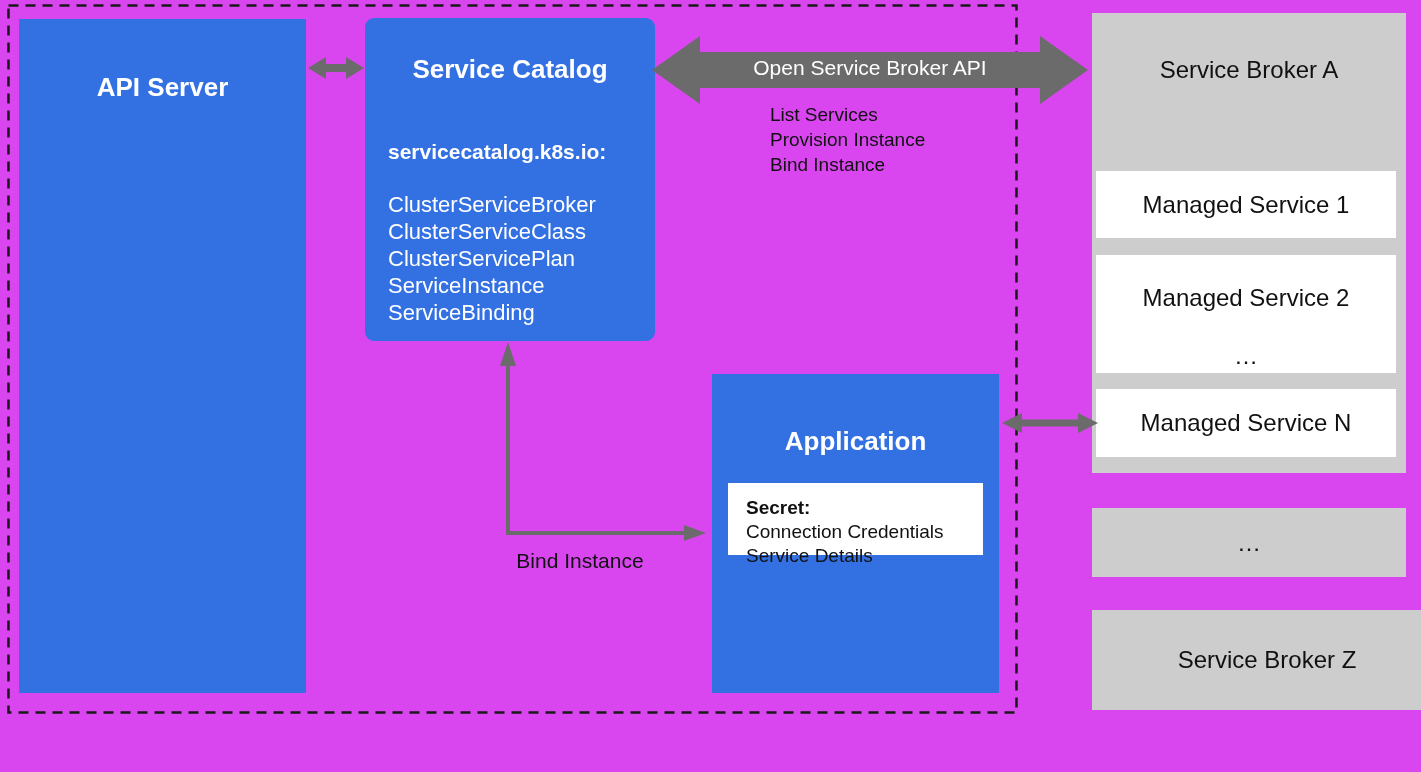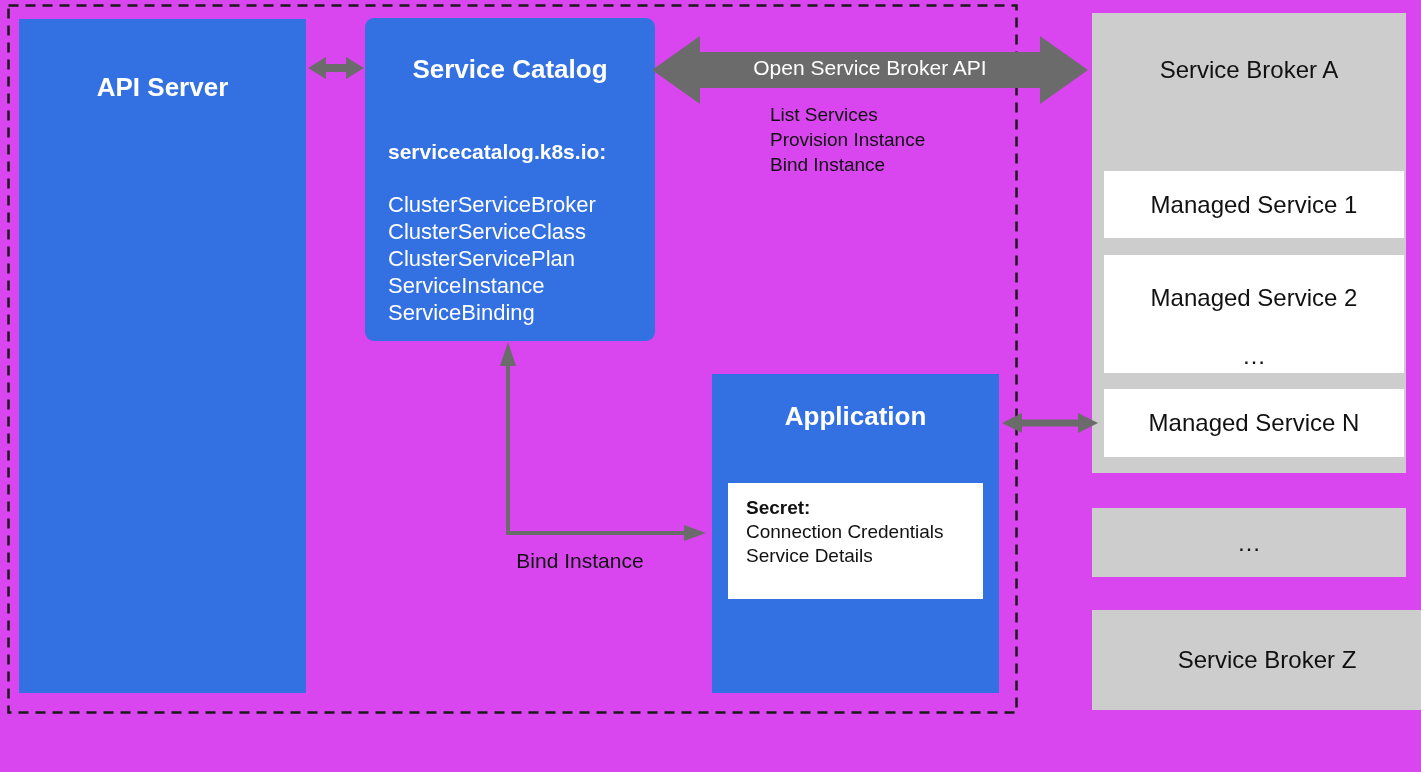--- a/index.html
+++ b/index.html
@@ -10,21 +10,21 @@
     --white:#FFFFFF;
   }
   html,body{margin:0;padding:0;background:#fff;}
   body{font-family:"Liberation Sans", sans-serif;color:var(--ink);}
   .stage{position:relative;width:1421px;height:772px;background:#d946ef;overflow:hidden;}
   .abs{position:absolute;}
   .bluebox{background:var(--blue);}
   .graybox{background:var(--gray-box);}
   .box-title{color:#fff;font-weight:bold;font-size:26px;text-align:center;}
   .gray-title{color:var(--ink);font-size:24px;text-align:center;}
-  .ms-item{position:absolute;left:12px;width:300px;background:#fff;display:flex;align-items:center;justify-content:center;font-size:24px;color:var(--ink);}
+  .ms-item{position:absolute;left:4px;width:300px;background:#fff;display:flex;align-items:center;justify-content:center;font-size:24px;color:var(--ink);}
   .sc-apigroup{color:#fff;font-weight:bold;font-size:21px;}
   .sc-resources{color:#fff;font-size:22px;line-height:27px;}
   .ops{font-size:19px;line-height:25px;color:var(--ink);}
   .osb-label{display:flex;align-items:center;justify-content:center;color:#fff;font-size:21px;}
   .secret{background:#fff;color:var(--ink);font-size:19px;line-height:24px;padding:13px 0 0 18px;box-sizing:border-box;}
   .secret .b{font-weight:bold;}
   .plain-label{font-size:21px;color:var(--ink);text-align:center;}
   .k8s-label{font-size:22px;color:var(--ink);text-align:center;margin-top:48px;}
   svg{display:block;}
 </style>
@@ -47,22 +47,22 @@
     <div class="abs sc-resources" style="left:23px;top:173px;">
       <div>ClusterServiceBroker</div>
       <div>ClusterServiceClass</div>
       <div>ClusterServicePlan</div>
       <div>ServiceInstance</div>
       <div>ServiceBinding</div>
     </div>
   </div>
 
   <div class="abs bluebox" style="left:712px;top:374px;width:287px;height:319px;">
-    <div class="box-title" style="padding-top:27px;">Application</div>
-    <div class="abs secret" style="left:16px;top:109px;width:255px;height:116px;">
+    <div class="box-title" style="padding-top:52px;">Application</div>
+    <div class="abs secret" style="left:16px;top:109px;width:255px;height:72px;">
       <div class="b">Secret:</div>
       <div>Connection Credentials</div>
       <div>Service Details</div>
     </div>
   </div>
 
   <div class="abs graybox" style="left:1092px;top:13px;width:314px;height:460px;">
     <div class="gray-title" style="padding-top:43px;">Service Broker A</div>
     <div class="ms-item" style="top:158px;height:67px;">Managed Service 1</div>
     <div class="ms-item" style="top:242px;height:85px;">Managed Service 2</div>

